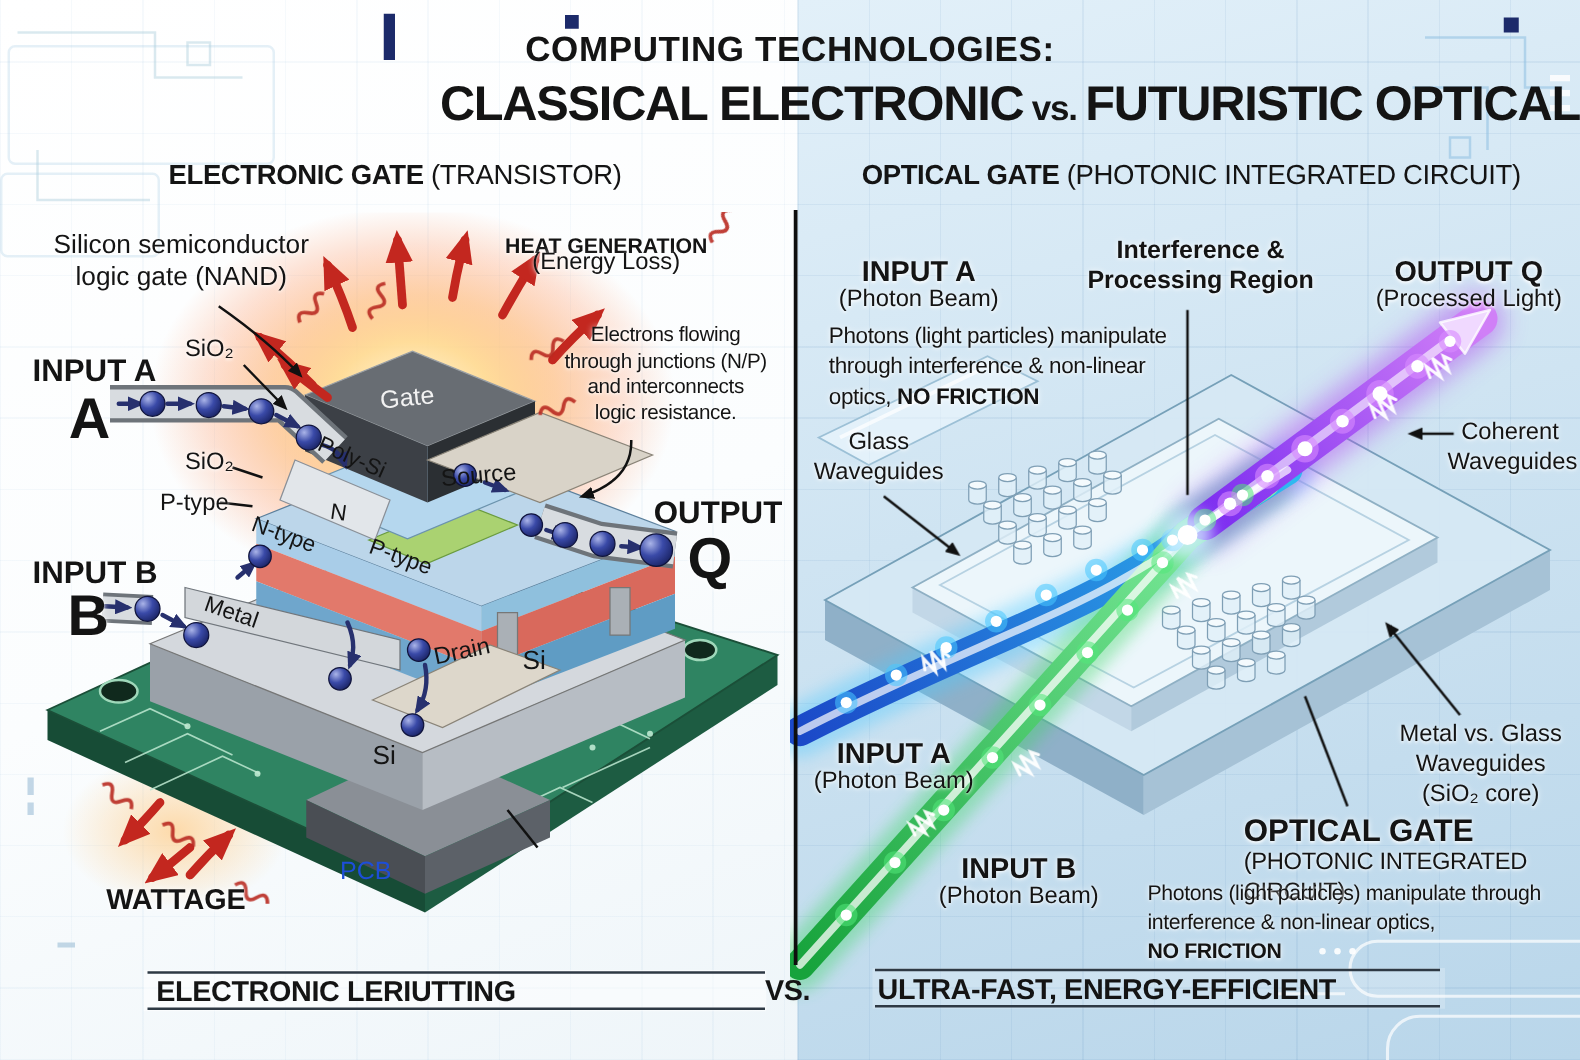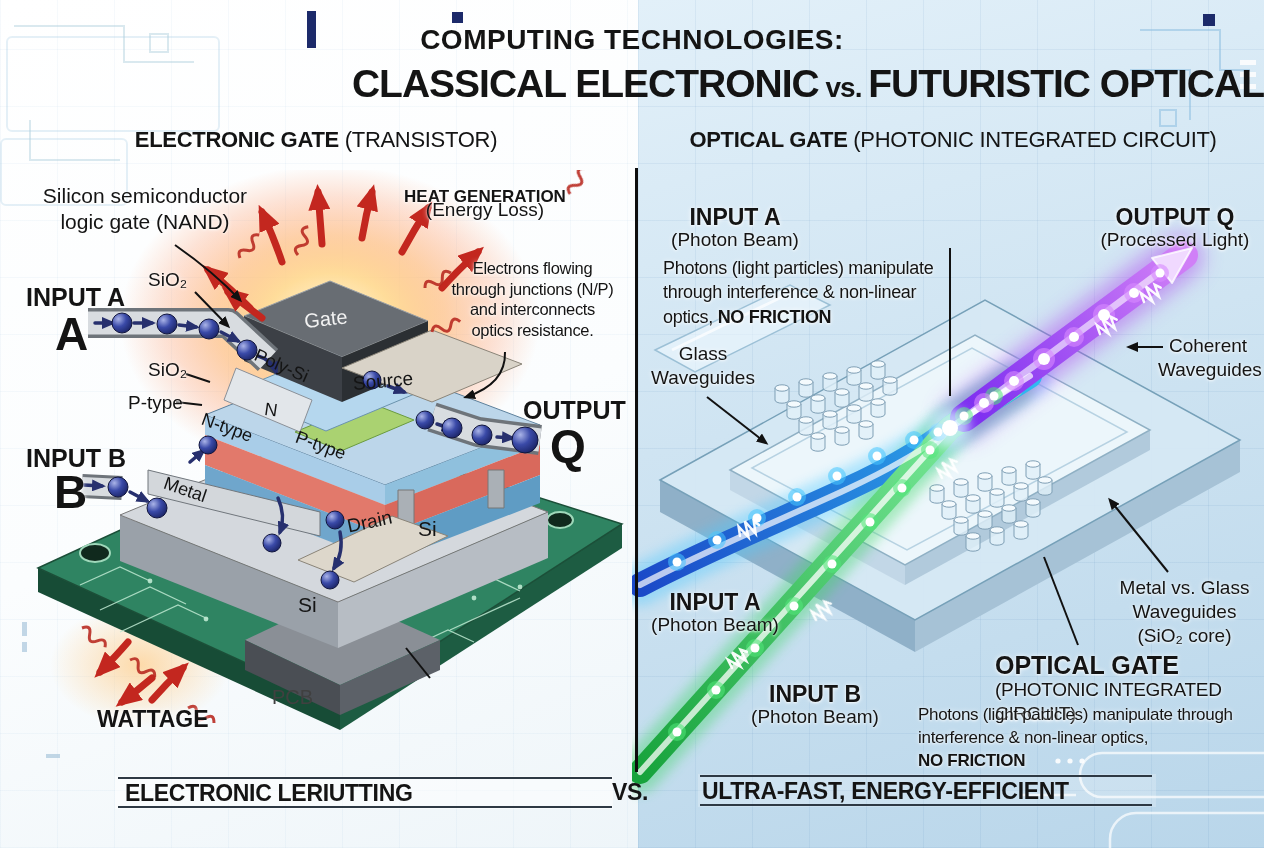--- a/index.html
+++ b/index.html
@@ -440,49 +440,51 @@
     </g>
   </svg>
 
   <div class="lbl ctr pre" style="left:30px;top:183px;width:230px;font-size:21px;">Silicon semiconductor
 logic gate (NAND)</div>
   <div class="lbl ctr b" style="left:385px;top:186px;width:200px;font-size:17px;">HEAT GENERATION</div>
   <div class="lbl ctr" style="left:385px;top:198px;width:200px;font-size:19px;">(Energy Loss)</div>
   <div class="lbl ctr pre" style="left:445px;top:258px;width:175px;font-size:16.5px;letter-spacing:-.3px;">Electrons flowing
 through junctions (N/P)
 and interconnects
-optics resistance.</div>
+logic resistance.</div>
 
   <div class="lbl b" style="left:26px;top:282px;font-size:25px;">INPUT A</div>
   <div class="lbl b" style="left:55px;top:306px;font-size:46px;">A</div>
   <div class="lbl b" style="left:26px;top:443px;font-size:25px;">INPUT B</div>
   <div class="lbl b" style="left:54px;top:464px;font-size:46px;">B</div>
   <div class="lbl b" style="left:523px;top:395px;font-size:25px;">OUTPUT</div>
   <div class="lbl b" style="left:550px;top:418px;font-size:46px;">Q</div>
 
   <div class="lbl" style="left:148px;top:268px;font-size:19px;">SiO₂</div>
   <div class="lbl" style="left:148px;top:358px;font-size:19px;">SiO₂</div>
   <div class="lbl" style="left:128px;top:391px;font-size:19px;">P-type</div>
 
-  <div class="lbl b" style="left:85px;top:705px;font-size:23px;margin-left:12px;">WATTAGE</div>
+  <div class="lbl b" style="left:85px;top:705px;font-size:23px;">WATTAGE</div>
 
   <div class="lbl rot" style="left:303px;top:309px;font-size:20px;color:#f2f2f2;text-shadow:none;transform:rotate(-6deg);">Gate</div>
   <div class="lbl rot" style="left:260px;top:344px;font-size:18px;text-shadow:none;transform:rotate(24deg);">Poly-Si</div>
   <div class="lbl rot" style="left:352px;top:372px;font-size:19px;text-shadow:none;transform:rotate(-5deg);">Source</div>
   <div class="lbl rot" style="left:266px;top:398px;font-size:18px;text-shadow:none;transform:rotate(8deg);">N</div>
   <div class="lbl rot" style="left:206px;top:408px;font-size:18px;text-shadow:none;transform:rotate(20deg);">N-type</div>
   <div class="lbl rot" style="left:300px;top:426px;font-size:18px;text-shadow:none;transform:rotate(20deg);">P-type</div>
   <div class="lbl rot" style="left:168px;top:472px;font-size:18px;text-shadow:none;transform:rotate(19deg);">Metal</div>
   <div class="lbl rot" style="left:345px;top:515px;font-size:19px;text-shadow:none;transform:rotate(-12deg);">Drain</div>
   <div class="lbl" style="left:418px;top:516px;font-size:21px;text-shadow:none;">Si</div>
   <div class="lbl" style="left:298px;top:592px;font-size:21px;text-shadow:none;">Si</div>
-  <div class="lbl" style="left:272px;top:685px;font-size:20px;color:#404040;text-shadow:none;">PCB</div>
+  <div class="lbl" style="left:272px;top:685px;font-size:20px;color:#1d4ed8;text-shadow:none;">PCB</div>
 
   <div class="lbl ctr b" style="left:650px;top:203px;width:170px;font-size:23px;">INPUT A</div>
   <div class="lbl ctr" style="left:650px;top:228px;width:170px;font-size:19px;">(Photon Beam)</div>
+  <div class="lbl ctr pre b" style="left:858px;top:188px;width:205px;font-size:20px;line-height:1.2;">Interference &amp;
+Processing Region</div>
   <div class="lbl ctr b" style="left:1090px;top:203px;width:170px;font-size:23px;">OUTPUT Q</div>
   <div class="lbl ctr" style="left:1090px;top:228px;width:170px;font-size:19px;">(Processed Light)</div>
 
   <div class="lbl pre" style="left:663px;top:256px;width:280px;font-size:18px;letter-spacing:-.3px;line-height:1.35;"><span>Photons (light particles) manipulate
 through interference &amp; non-linear
 optics, </span><b>NO FRICTION</b></div>
 
   <div class="lbl ctr pre" style="left:648px;top:342px;width:110px;font-size:19px;">Glass
 Waveguides</div>
   <div class="lbl ctr pre" style="left:1158px;top:334px;width:100px;font-size:19px;">Coherent

